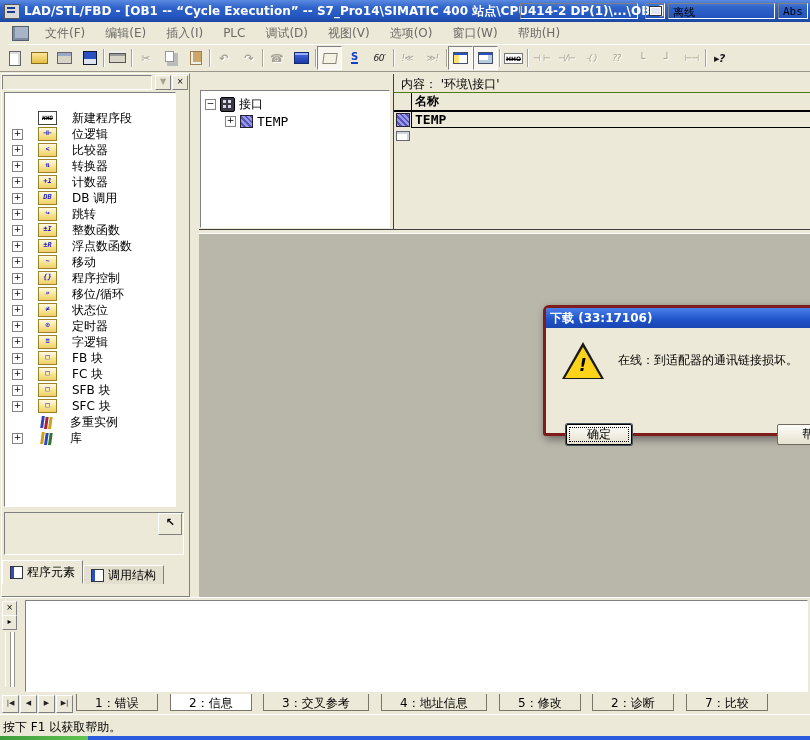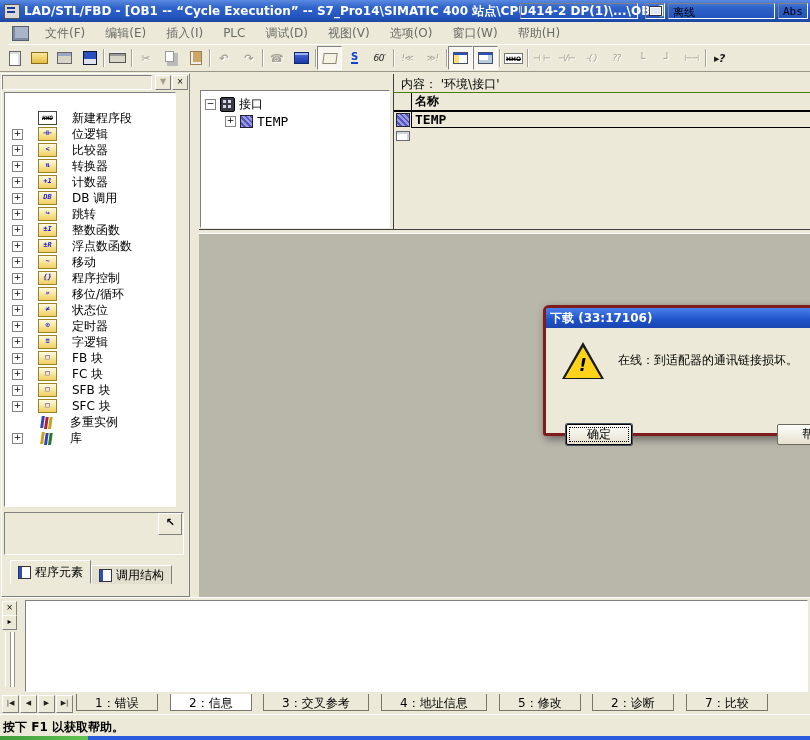--- a/index.html
+++ b/index.html
@@ -68,21 +68,21 @@
   .trow.ic-books .ti::after,.trow.ic-bookplus .ti::after{content:"";position:absolute;left:3px;top:0;width:3px;height:12px;
      background:#3344bb;box-shadow:4px 1px 0 #aa2233,8px 1px 0 #caa21a;transform:skewX(-8deg);}
   .trow.ic-bookplus .ti::after{background:#caa21a;box-shadow:4px 1px 0 #3344bb,8px 1px 0 #2a7a2a;}
   .tlabel{font-size:12px;color:#000;}
   #minibox{left:4px;top:512px;width:178px;height:41px;border:1px solid;border-color:#808080 #fff #fff #808080;background:#ece9d8;}
   #minibtn{left:158px;top:513px;width:22px;height:20px;background:#ece9d8;border:1px solid;border-color:#fff #808080 #808080 #fff;
      font-size:11px;font-weight:bold;text-align:center;line-height:18px;}
   #palettetabs{left:2px;top:556px;height:28px;display:flex;align-items:flex-end;}
   .ptab{display:inline-flex;align-items:center;gap:4px;padding:3px 7px;background:#e4e0cf;border:1px solid;
      border-color:#fff #808080 #808080 #fff;border-bottom:none;height:19px;box-sizing:border-box;font-size:12px;}
-  .ptab.active{background:#ece9d8;height:24px;border-bottom:1px solid #ece9d8;margin-left:8px;}
+  .ptab.active{background:#ece9d8;height:24px;border-bottom:1px solid #ece9d8;}
   .pticon{width:11px;height:11px;flex:none;border:1px solid #334;background:#fff;box-shadow:inset 3px 0 0 #2a50c0;}
 
   
   #vartree{left:200px;top:90px;width:190px;height:138px;background:#fff;border:1px solid;border-color:#808080 #fff #fff #808080;
      box-sizing:border-box;padding:5px 4px;}
   .vrow{display:flex;align-items:center;gap:4px;height:17px;white-space:nowrap;}
   .vrow.indent{padding-left:20px;}
   .if-icon{width:13px;height:13px;background:#3a3a46;border:1px solid #000;position:relative;flex:none;border-radius:2px;}
   .if-icon::before{content:"";position:absolute;left:2px;top:2px;width:3px;height:3px;background:#d8d8ea;box-shadow:5px 0 0 #d8d8ea,0 5px 0 #d8d8ea,5px 5px 0 #d8d8ea;}
   .temp-icon{width:11px;height:11px;border:1px solid #223;background:repeating-linear-gradient(45deg,#9a9ae8 0 2px,#5656b8 2px 4px);flex:none;}
@@ -110,21 +110,21 @@
   #outputbox{left:25px;top:600px;width:783px;height:92px;background:#fff;border:1px solid;border-color:#808080 #fff #fff #808080;box-sizing:border-box;}
   #tabscroll{left:2px;top:695px;display:flex;gap:1px;}
   .scrbtn{width:15px;height:16px;background:#ece9d8;border:1px solid;border-color:#fff #808080 #808080 #fff;
      font-size:7px;text-align:center;line-height:14px;color:#222;}
   #outtabs{left:68px;top:694px;display:flex;align-items:flex-start;}
   .btab{height:17px;padding:1px 18px 0 18px;background:#ece9d8;border:1px solid #7a766a;border-top:none;
      box-sizing:border-box;font-size:12px;white-space:nowrap;margin-right:4px;transform:skewX(0.001deg);margin-left:8px;}
   .btab.active{background:#fff;}
 
   
-  #statusbar{left:0;top:714px;width:810px;height:22px;background:#ece9d8;border-top:1px solid #fff;box-sizing:border-box;font-weight:bold;}
+  #statusbar{left:0;top:714px;width:810px;height:22px;background:#ece9d8;border-top:1px solid #fff;box-sizing:border-box;}
   #statushint{position:absolute;left:3px;top:4px;}
   .sp{position:absolute;top:3px;height:16px;border:1px solid;border-color:#808080 #fff #fff #808080;
      box-sizing:border-box;padding:1px 4px;font-size:11px;}
   #sp1{left:520px;width:118px;}
   #sp2{left:645px;width:20px;padding:2px 3px;}
   #sp3{left:668px;width:107px;}
   #sp4{left:778px;width:30px;font-family:"DejaVu Sans Mono",monospace;}
   .mon{display:block;width:11px;height:8px;border:1px solid #334;background:#dfe6f5;box-shadow:inset 0 0 0 1px #fff;}
   #taskstrip-green{left:0;top:736px;width:88px;height:4px;background:linear-gradient(90deg,#3f9c3a,#63c453);}
   #taskstrip-blue{left:88px;top:736px;width:722px;height:4px;background:#2a5ade;}

